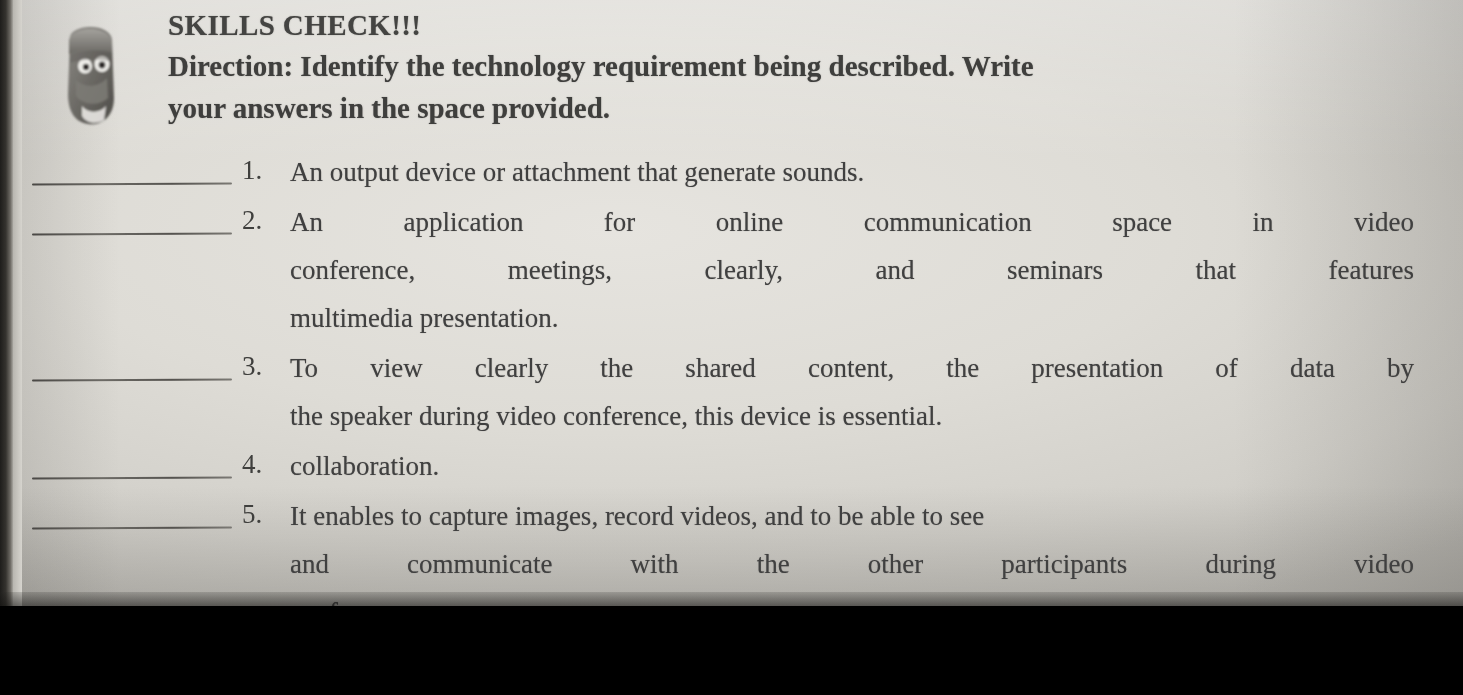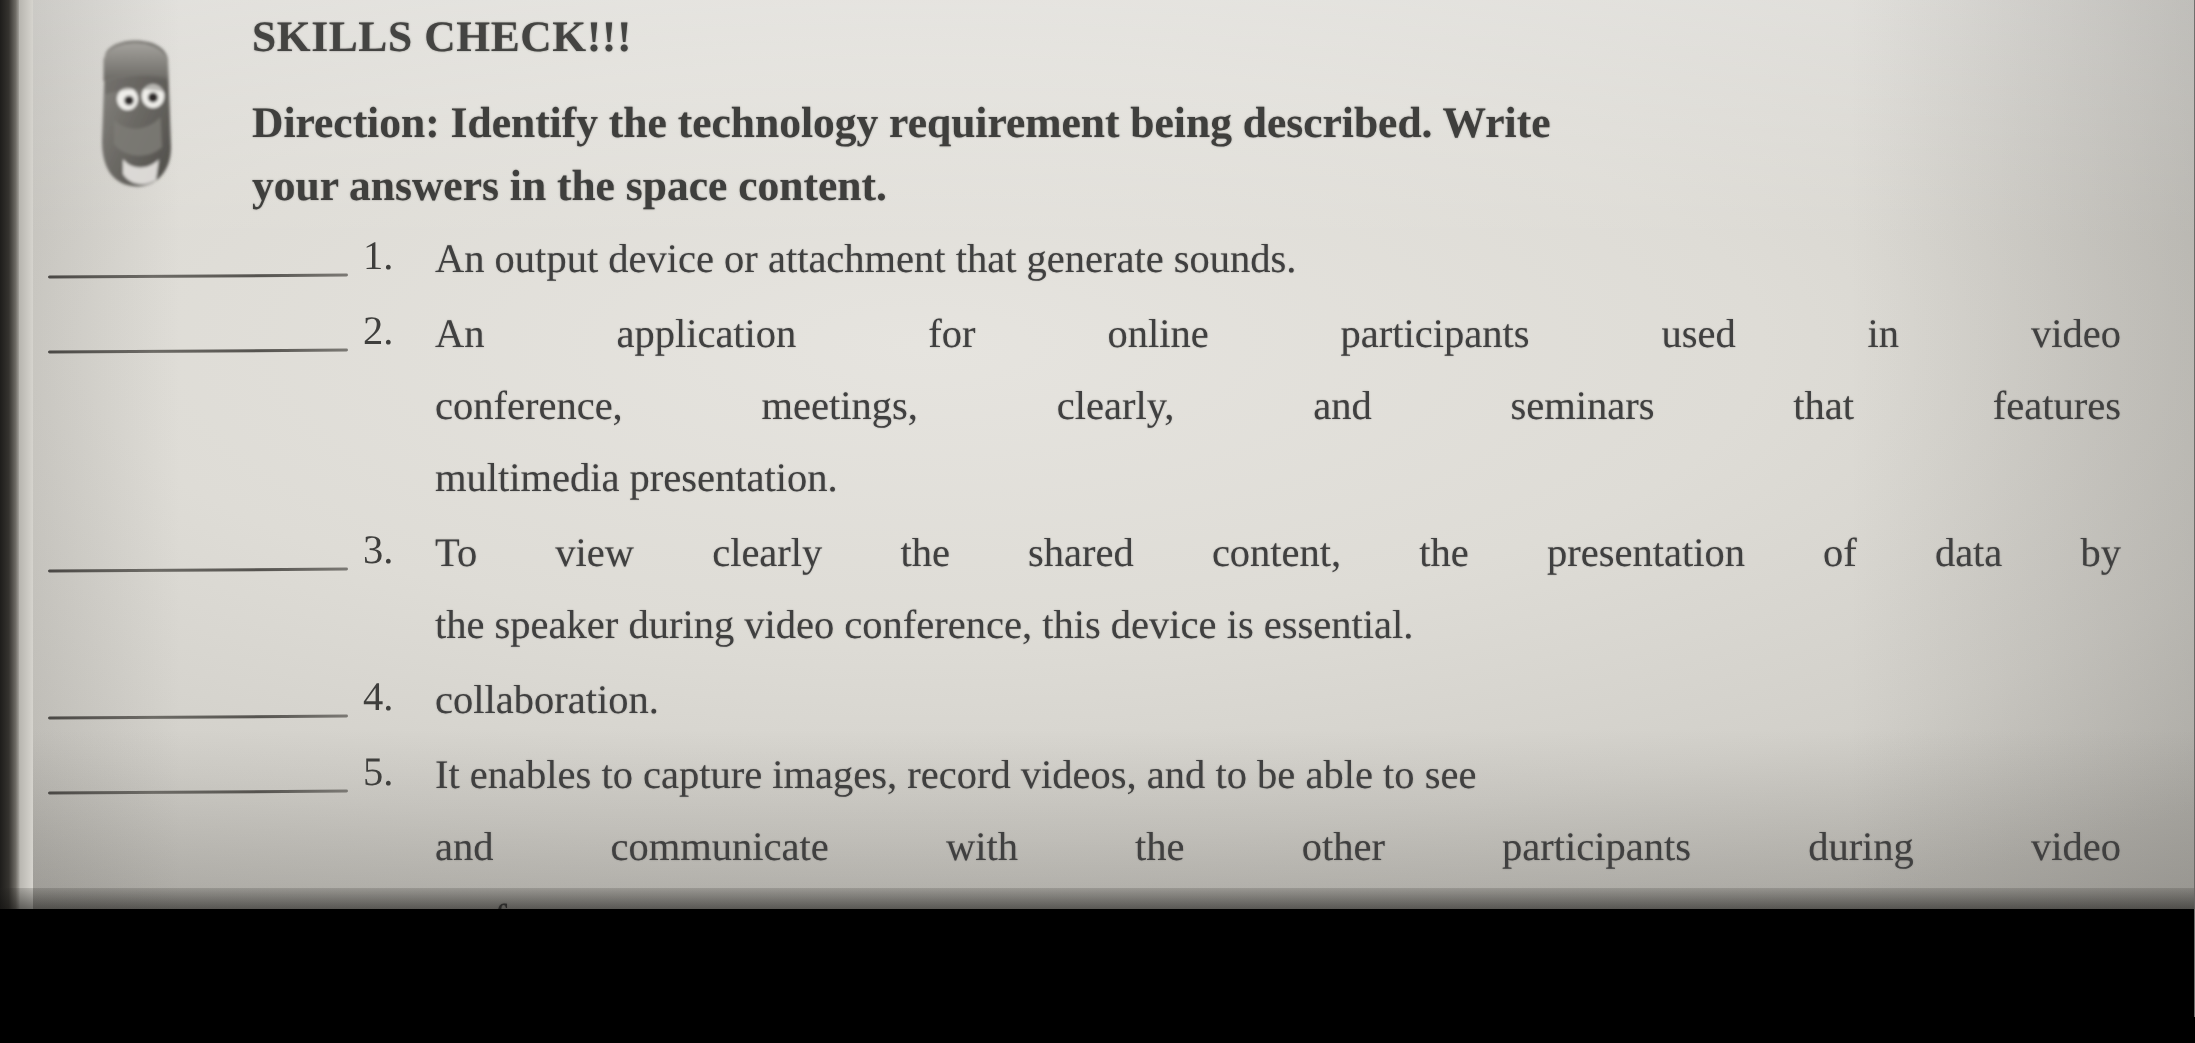--- a/index.html
+++ b/index.html
@@ -106,21 +106,21 @@
   }
   .direction {
     font-size: 29px;
     font-weight: bold;
     line-height: 1.45;
     text-align: justify;
     text-justify: inter-word;
     width: 1248px;
     color: #3f3f3d;
     text-shadow: 0 0 1.2px rgba(60,58,55,0.5);
-    margin-top: 18px;
+    margin-top: 2px;
   }
   .direction span.lastline { display: block; text-align: left; }
 
   
   .qlist {
     position: absolute;
     left: 28px;
     top: 148px;
     width: 1410px;
   }
@@ -214,37 +214,37 @@
           <path d="M30 92 C36 100, 48 99, 54 92 L52 106 C44 111, 34 109, 30 102 Z" fill="#e9e7e3" opacity="0.9"></path>
           <path d="M18 40 C30 36, 50 35, 60 40 L60 48 C48 44, 30 45, 18 49 Z" fill="#55534f" opacity="0.35"></path>
         </g>
       </svg>
     </div>
 
     <div class="header-block">
       <div class="skills-title">SKILLS CHECK!!!</div>
       <div class="direction">
         <span>Direction: Identify the technology requirement being described. Write</span>
-        <span class="lastline">your answers in the space content.</span>
+        <span class="lastline">your answers in the space provided.</span>
       </div>
     </div>
 
     <div class="qlist" id="qlist">
         <div class="qrow">
           <div class="blank-line"></div>
           <div class="qnum">1.</div>
           <div class="qtext">
             <span class="line flush">An output device or attachment that generate sounds.</span>
           </div>
         </div>
         <div class="qrow">
           <div class="blank-line"></div>
           <div class="qnum">2.</div>
           <div class="qtext">
-            <span class="line just">An application for online participants used in video</span>
+            <span class="line just">An application for online communication space in video</span>
             <span class="line just">conference, meetings, clearly, and seminars that features</span>
             <span class="line flush">multimedia presentation.</span>
           </div>
         </div>
         <div class="qrow">
           <div class="blank-line"></div>
           <div class="qnum">3.</div>
           <div class="qtext">
             <span class="line just">To view clearly the shared content, the presentation of data by</span>
             <span class="line flush">the speaker during video conference, this device is essential.</span>

